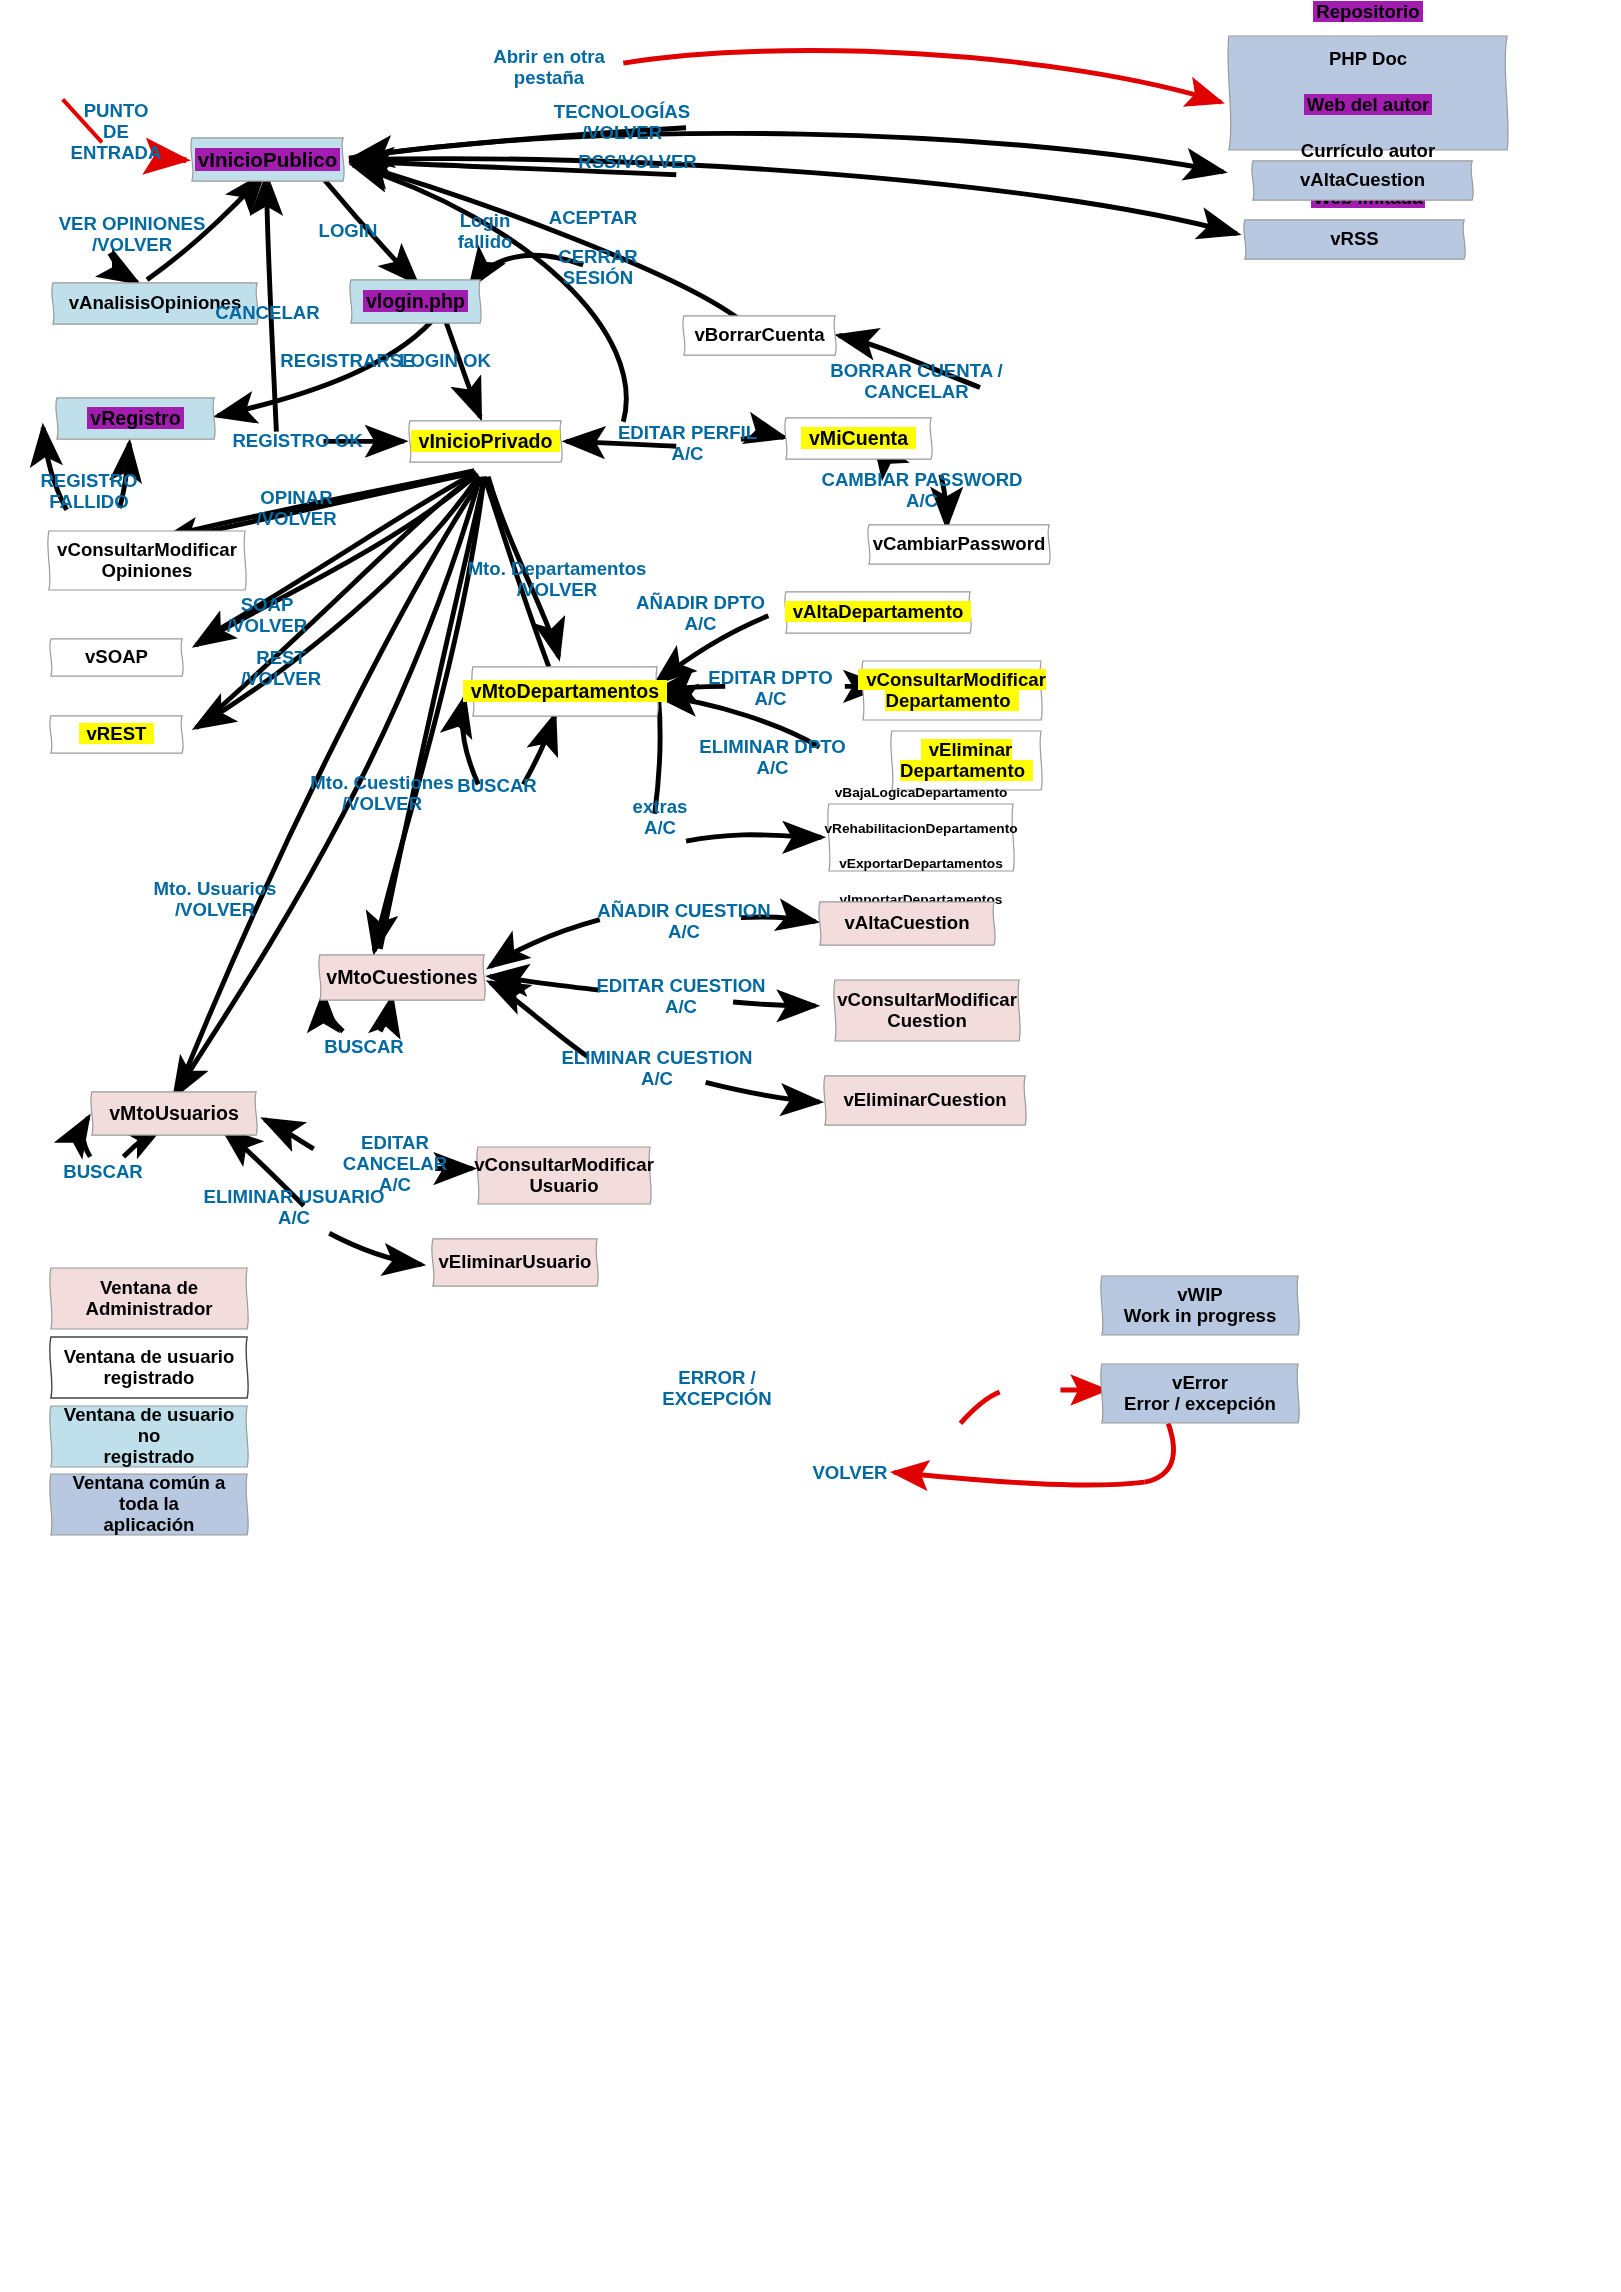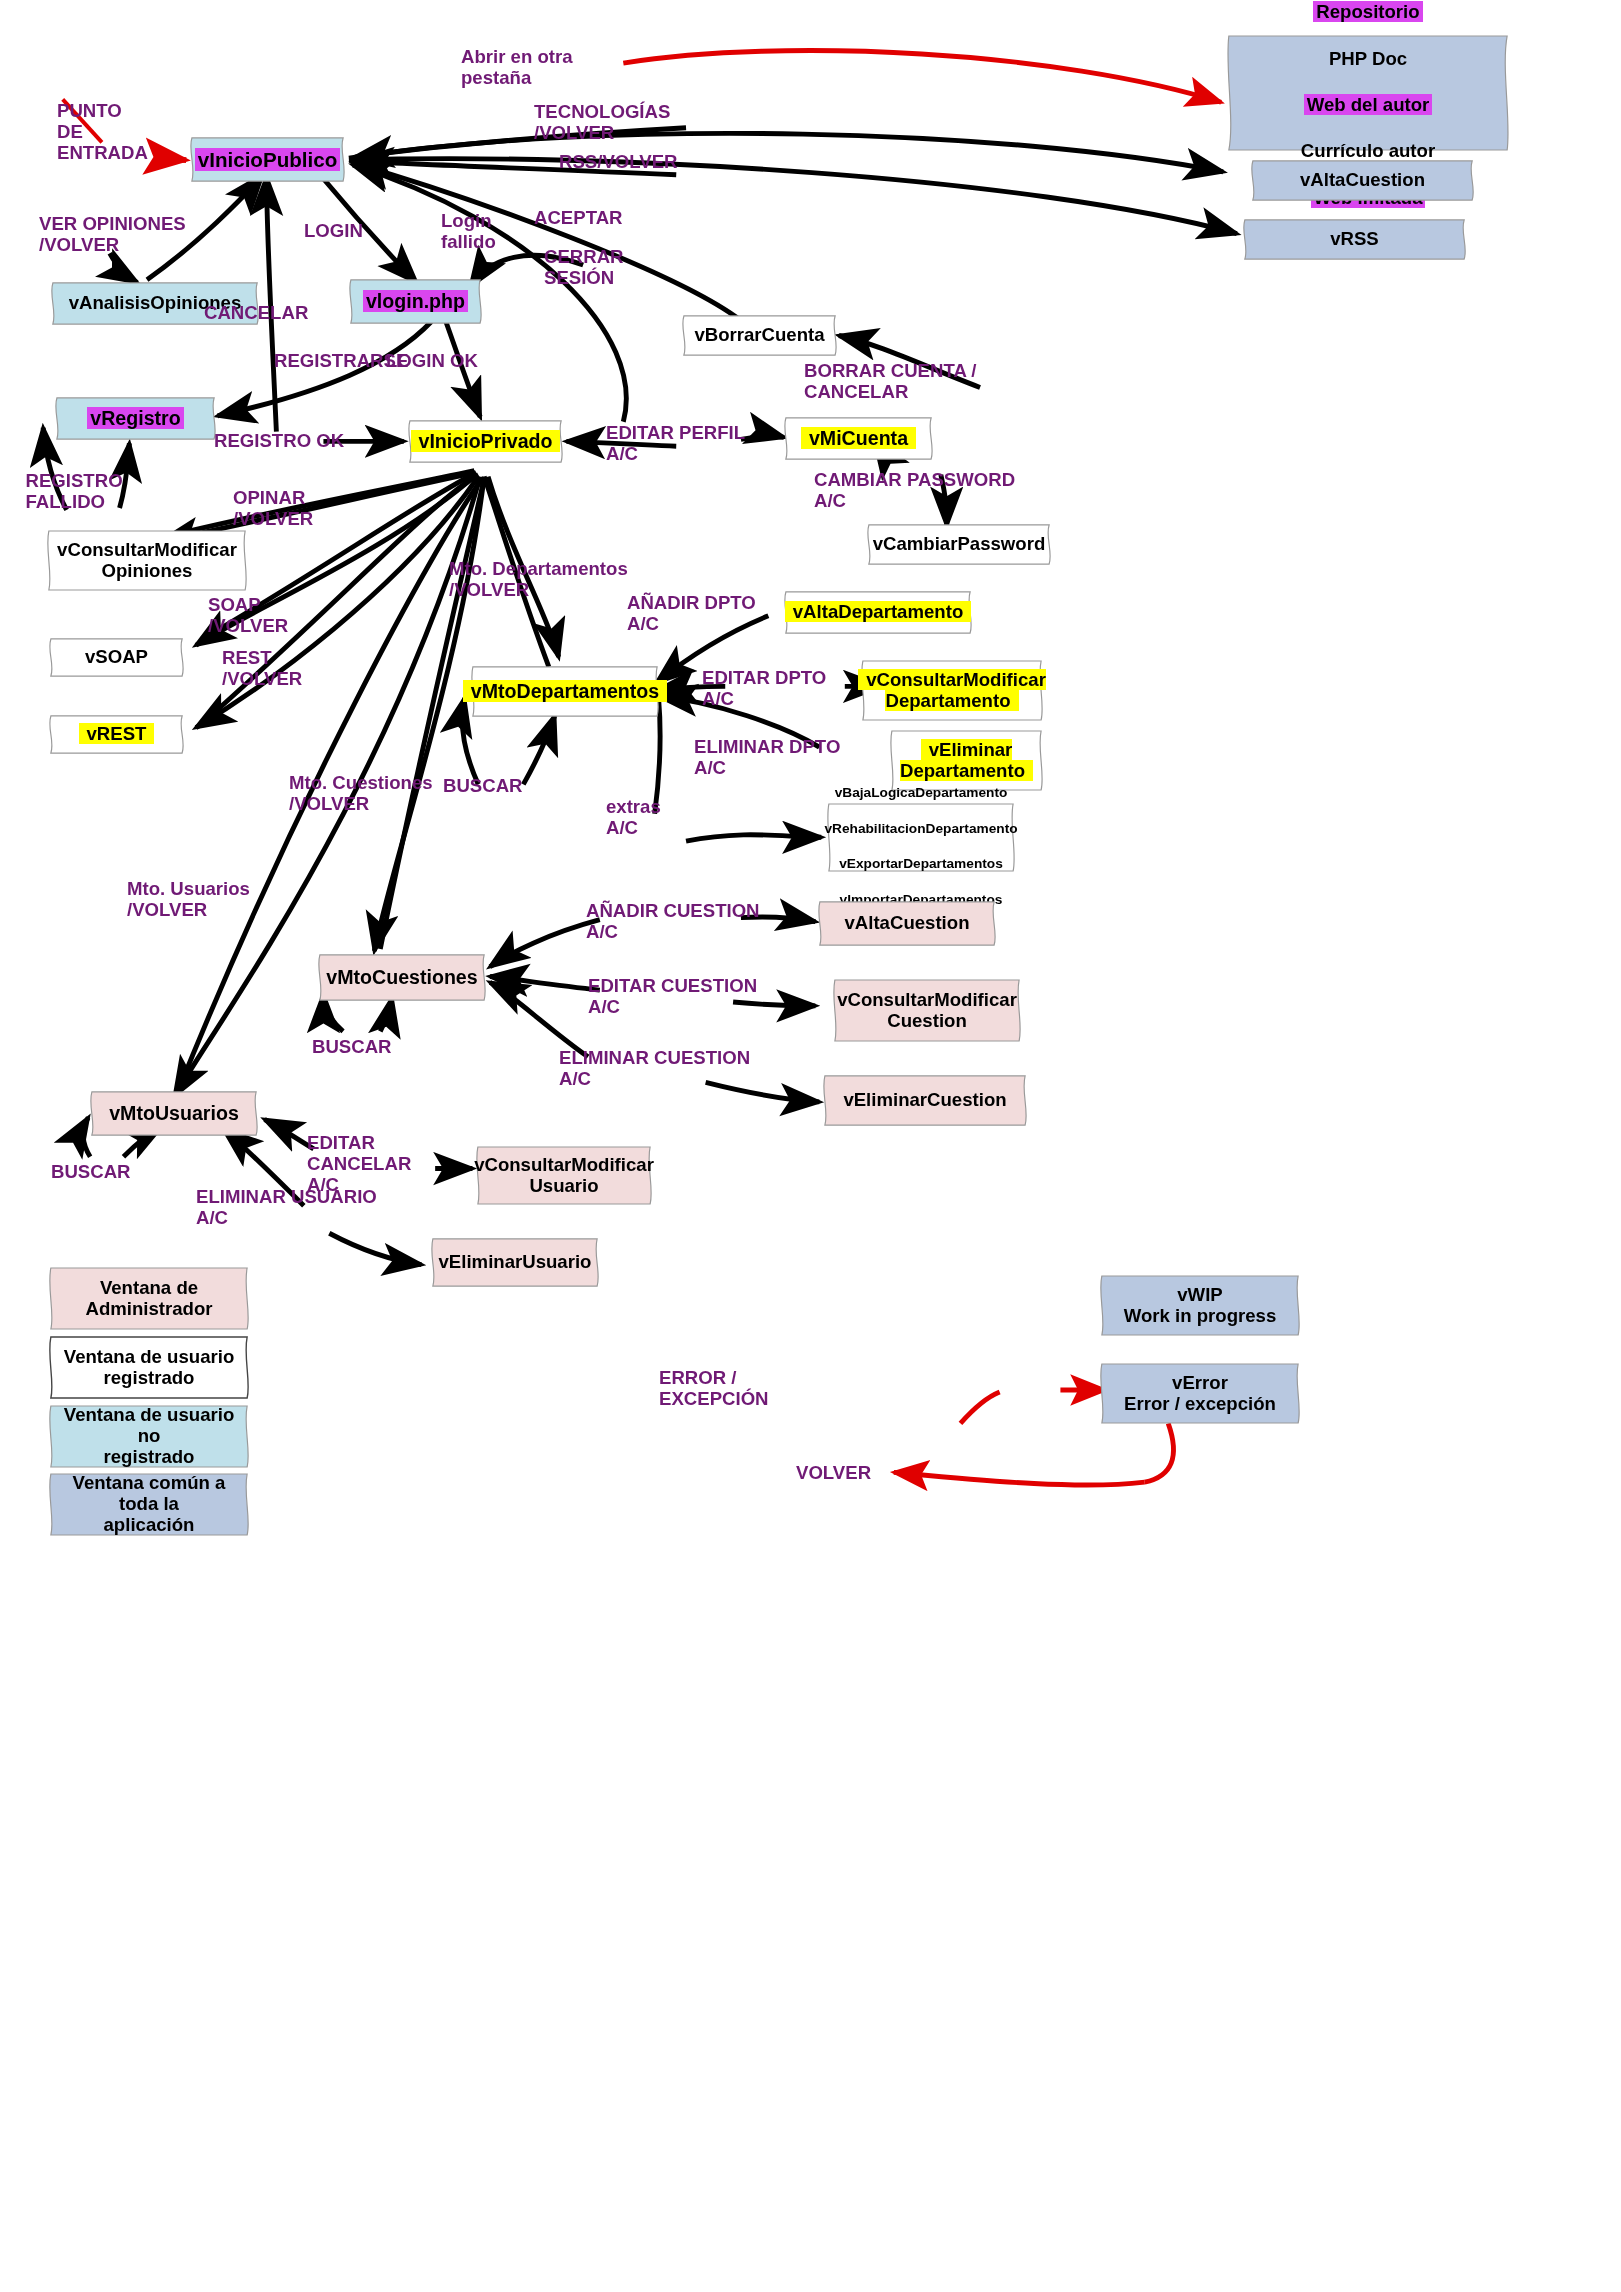--- a/index.html
+++ b/index.html
@@ -11,24 +11,24 @@
             pointer-events:none;z-index:1;}
 
   .node{position:absolute;z-index:3;box-sizing:border-box;
         display:flex;align-items:center;justify-content:center;text-align:center;
         font-weight:bold;color:#000;line-height:1.12;}
   
   .node .shape{position:absolute;left:0;top:0;width:100%;height:100%;z-index:0;}
   .node .txt{position:relative;z-index:2;padding:0 13.7px;white-space:pre-line;}
 
   .hl-yellow{background:#ffff00;padding:0 8px;}
-  .hl-lime{background:#d946ef;padding:0 2.9px;}
-
-  .lbl{position:absolute;z-index:4;color:#701a75;font-weight:bold;
-       line-height:1.12;white-space:pre-line;}
+  .hl-lime{background:#a21caf;padding:0 2.9px;}
+
+  .lbl{position:absolute;z-index:4;color:#0369a1;font-weight:bold;
+       text-align:center;line-height:1.12;white-space:pre-line;}
 
   .title{position:absolute;z-index:4;color:#5b8fc4;font-weight:bold;
          font-size:38px;letter-spacing:0.2px;}
 
   .tiny{font-size:13.7px;font-weight:bold;line-height:1.3;}
 </style>
 </head>
 <body>
 
 <div id="stage">

